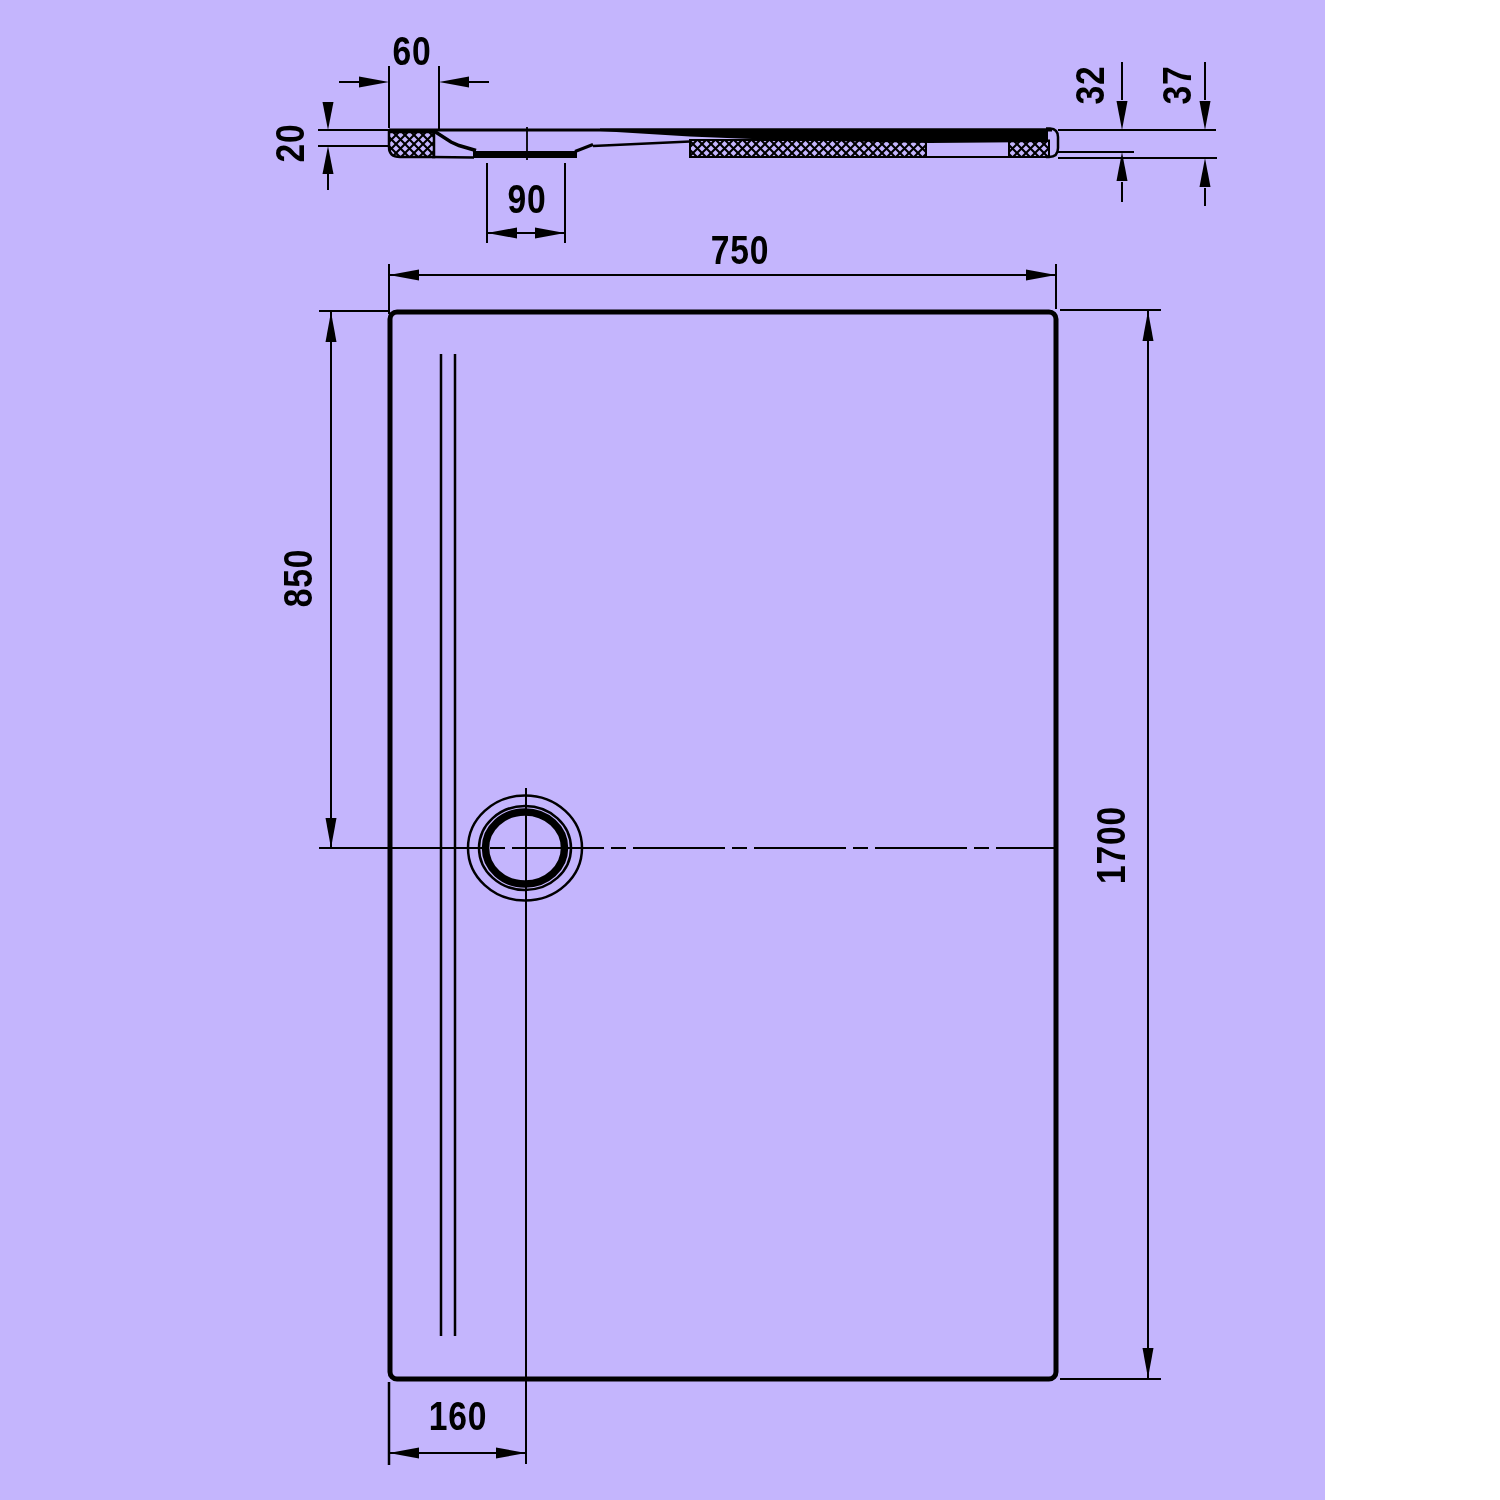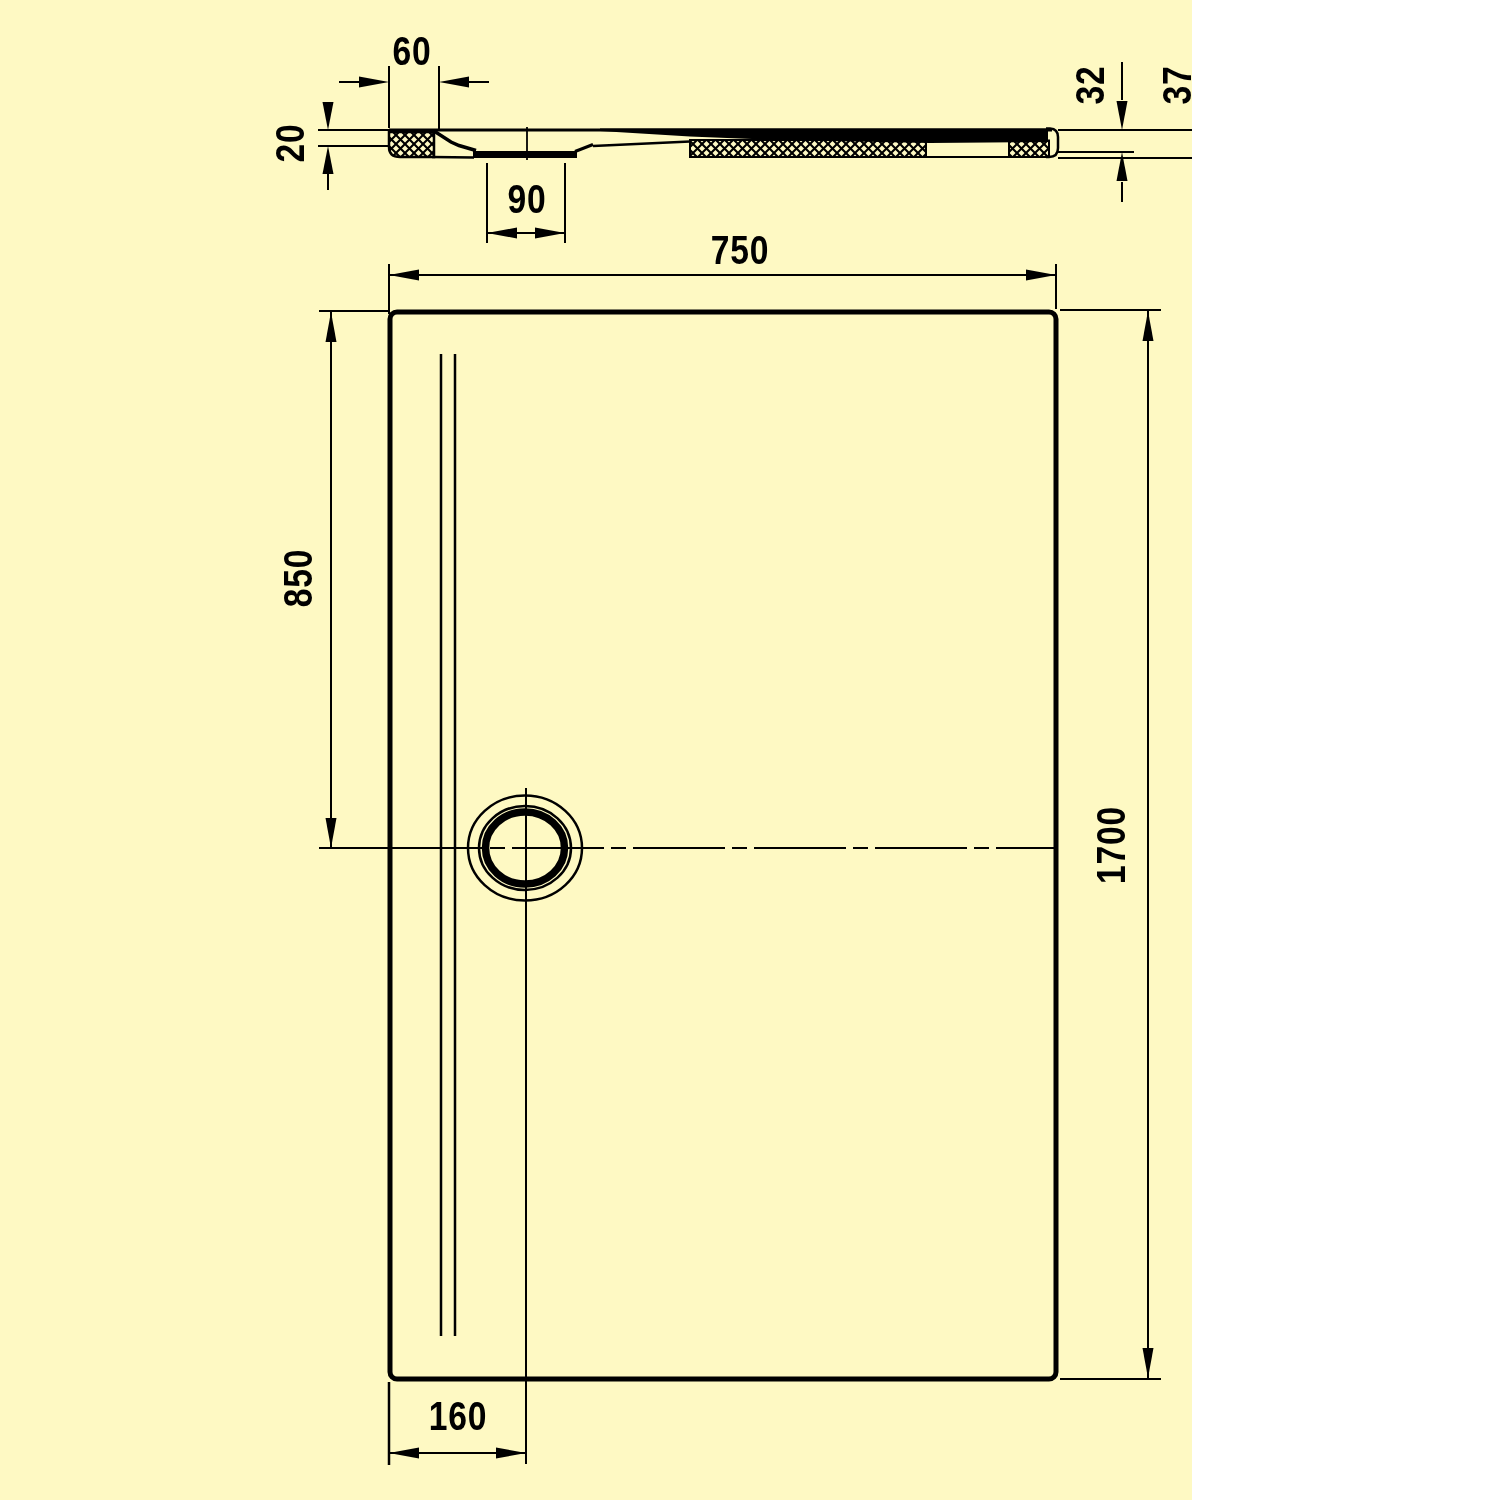--- a/index.html
+++ b/index.html
@@ -1,16 +1,16 @@
 <!DOCTYPE html>
 <html><head>
 <meta charset="utf-8">
 <style>
   html,body{margin:0;padding:0;background:#fff;}
-  #stage{position:relative;width:1192px;height:1500px;background:#fef9c3;overflow:hidden;
+  #stage{position:relative;width:1325px;height:1500px;background:#c4b5fd;overflow:hidden;
          font-family:"Liberation Sans",sans-serif;}
   #drawing-svg{position:absolute;left:0;top:0;}
   .lbl{position:absolute;font-family:"Liberation Sans",sans-serif;font-weight:700;
        font-size:41px;color:#000;white-space:nowrap;line-height:1;
        transform:translate(-50%,-50%) scaleX(0.82);letter-spacing:1px;}
   .lbl.rot{transform:translate(-50%,-50%) rotate(-90deg) scaleX(0.82);}
 </style>
 </head>
 <body>
 

